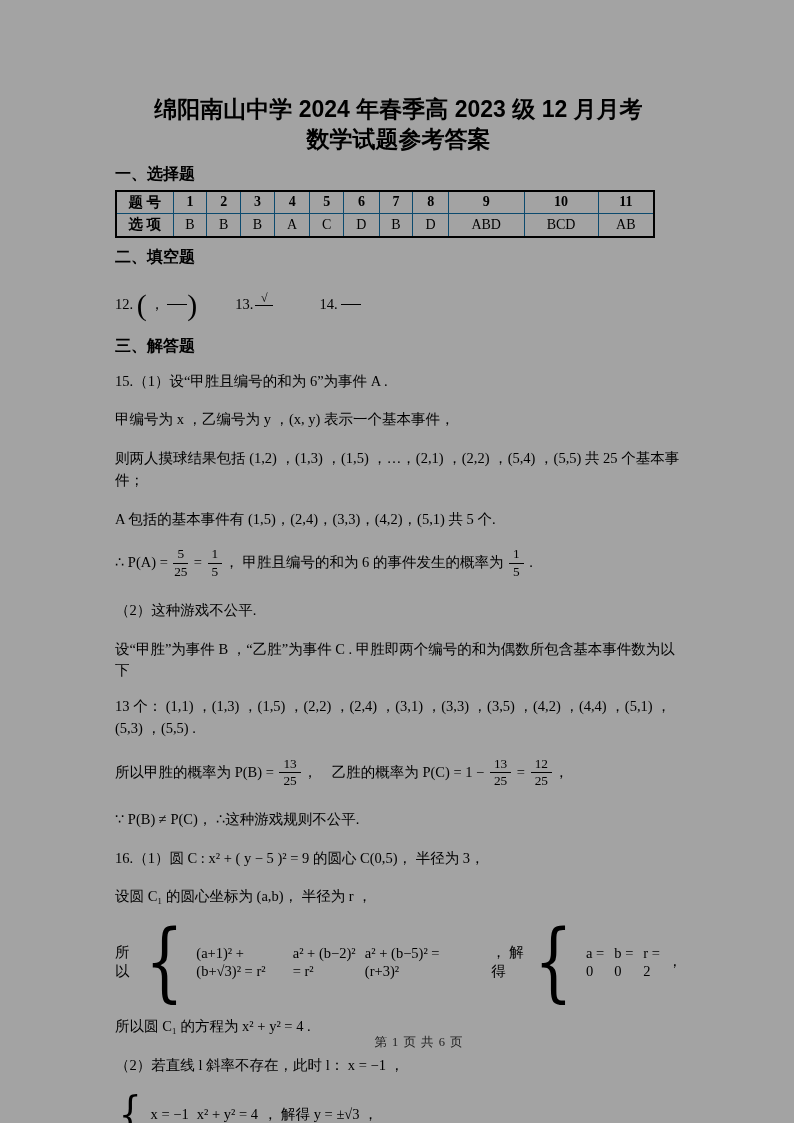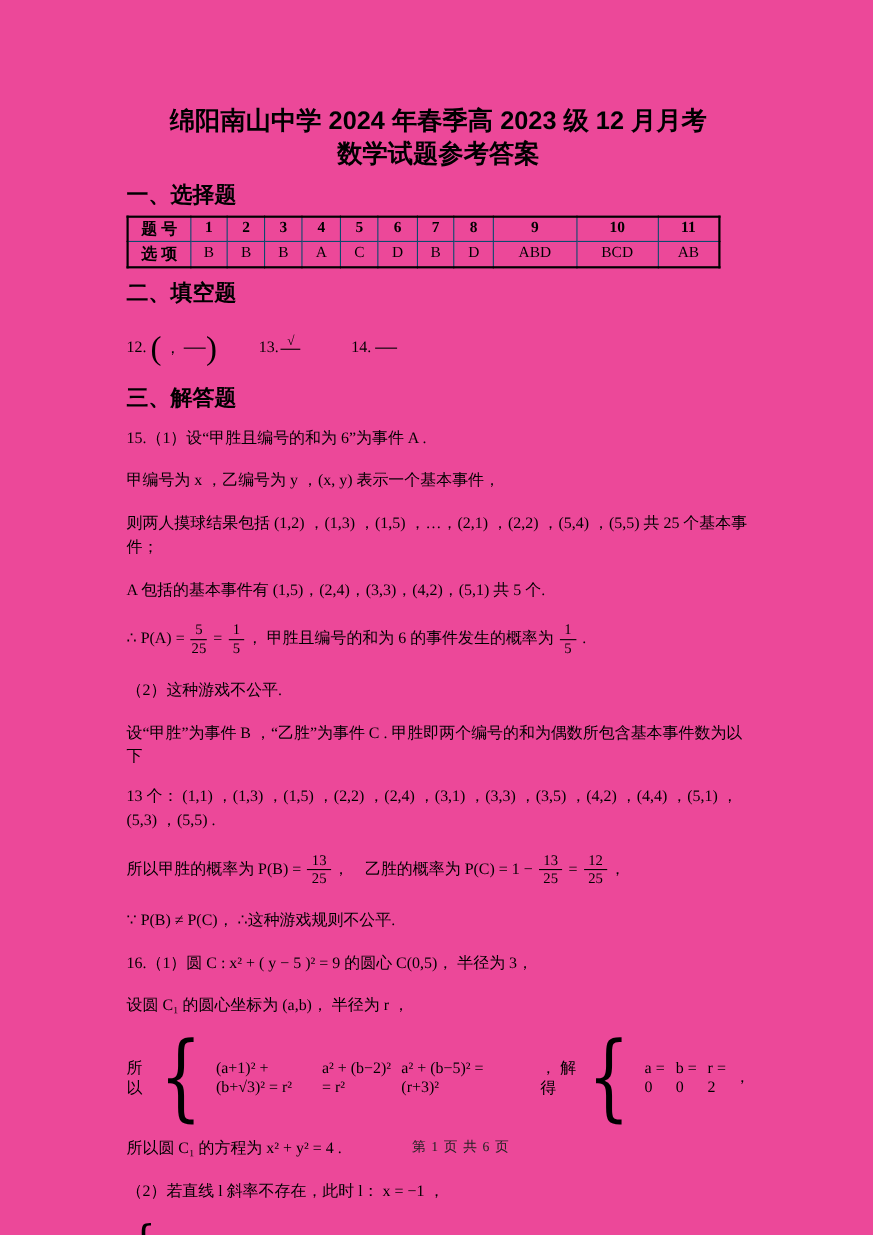--- a/index.html
+++ b/index.html
@@ -1,30 +1,30 @@
 <!DOCTYPE html>
 <html><head>
 <meta charset="utf-8">
 <style>
   * { margin: 0; padding: 0; box-sizing: border-box; }
   html, body { background: #888; }
   .page {
-    width: 794px; height: 1123px; background: #ec4899; color: #000;
+    width: 794px; height: 1123px; background: #a3a3a3; color: #000;
     position: relative; margin: 0 auto; overflow: hidden;
     padding: 94px 112px 0 115px;
     font-family: "Liberation Serif", "DejaVu Serif", serif;
     font-size: 14.5px;
   }
   .title {
     text-align: center; font-family: "Liberation Sans", "DejaVu Sans", sans-serif;
     font-weight: bold; font-size: 23px; line-height: 1.32;
   }
   .section-heading {
     font-family: "Liberation Sans", "DejaVu Sans", sans-serif;
-    font-weight: bold; font-size: 20px; margin: 9px 0 5px;
+    font-weight: bold; font-size: 16px; margin: 9px 0 5px;
   }
   .choice-table { border-collapse: collapse; width: 540px; border: 2px solid #000; margin: 2px 0 7px; }
   .choice-table td { border: 1px solid #0c4a6e; text-align: center; height: 23px; font-size: 14px; padding: 1px 3px; }
   .choice-table td.label { font-weight: bold; width: 57px; font-size: 14.5px; }
   .choice-table td.num { font-weight: bold; }
   .line { margin-bottom: 17px; line-height: 1.5; }
   .tight { margin-bottom: 14px; }
   .frac-line { margin: 3px 0 20px; }
   .blanks { margin: 16px 0 10px; display: flex; align-items: center; height: 42px; }
   .bigparen { font-size: 30px; font-weight: 400; line-height: 1; vertical-align: middle; }

